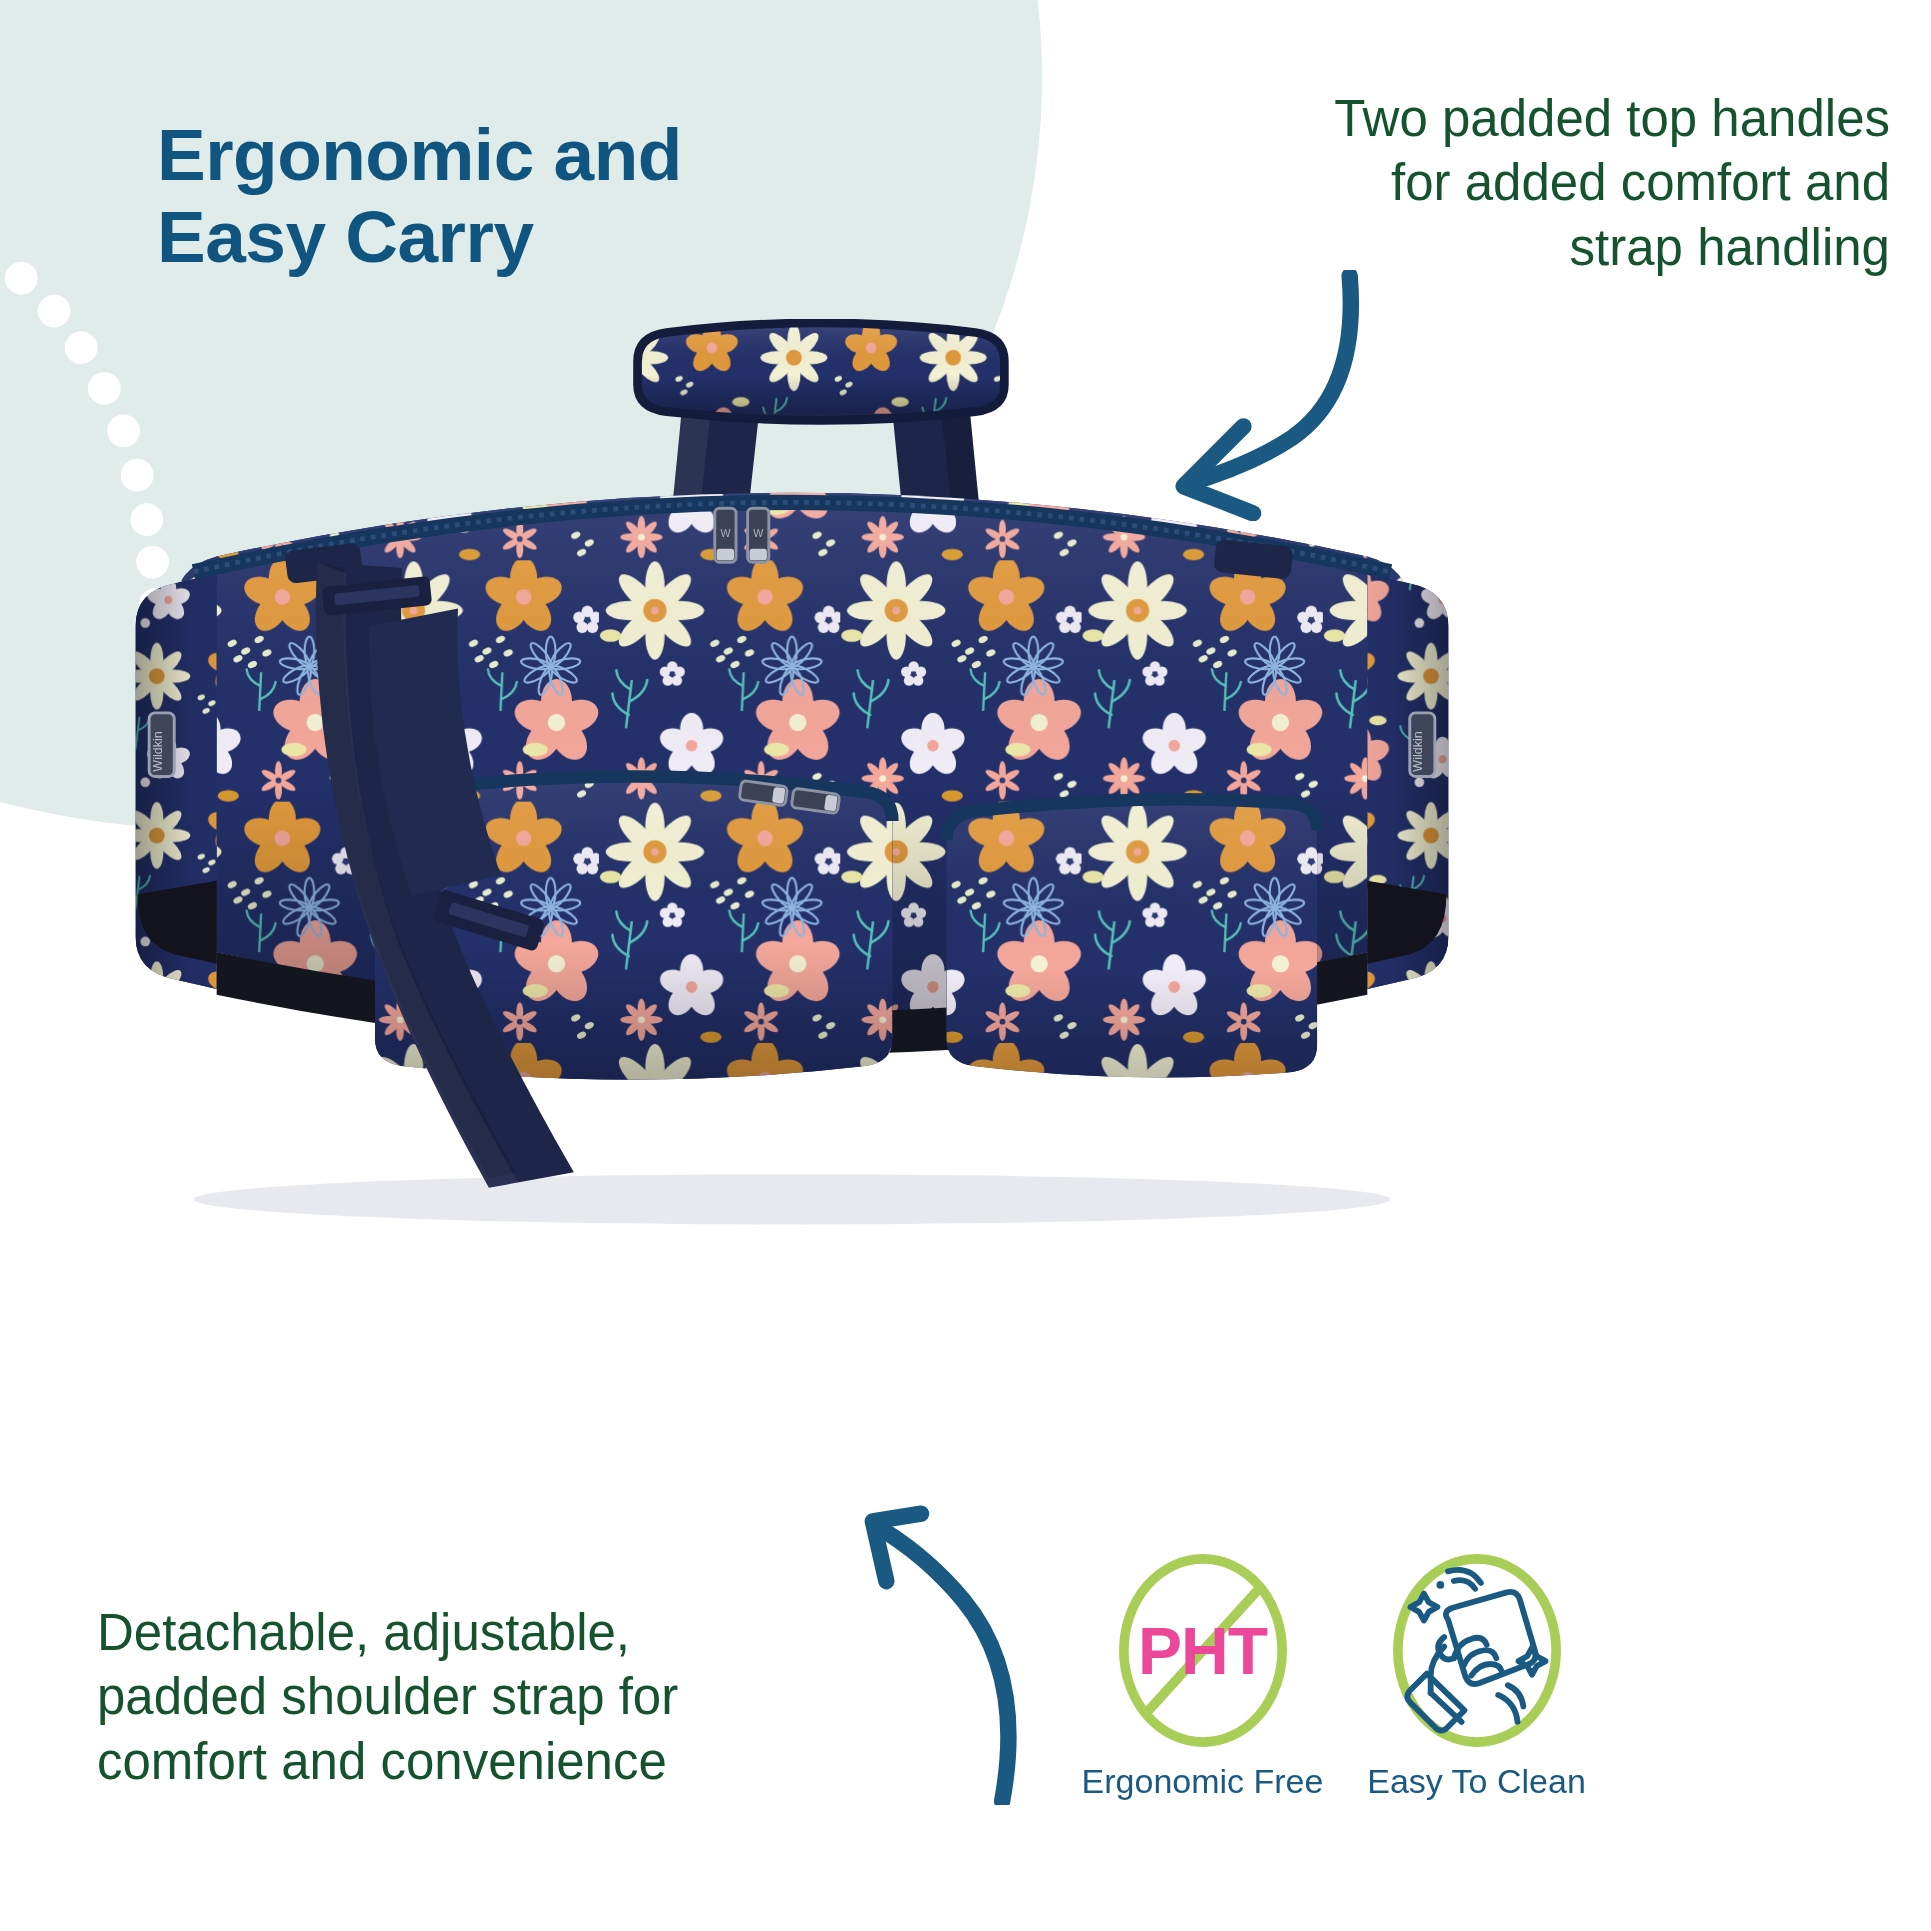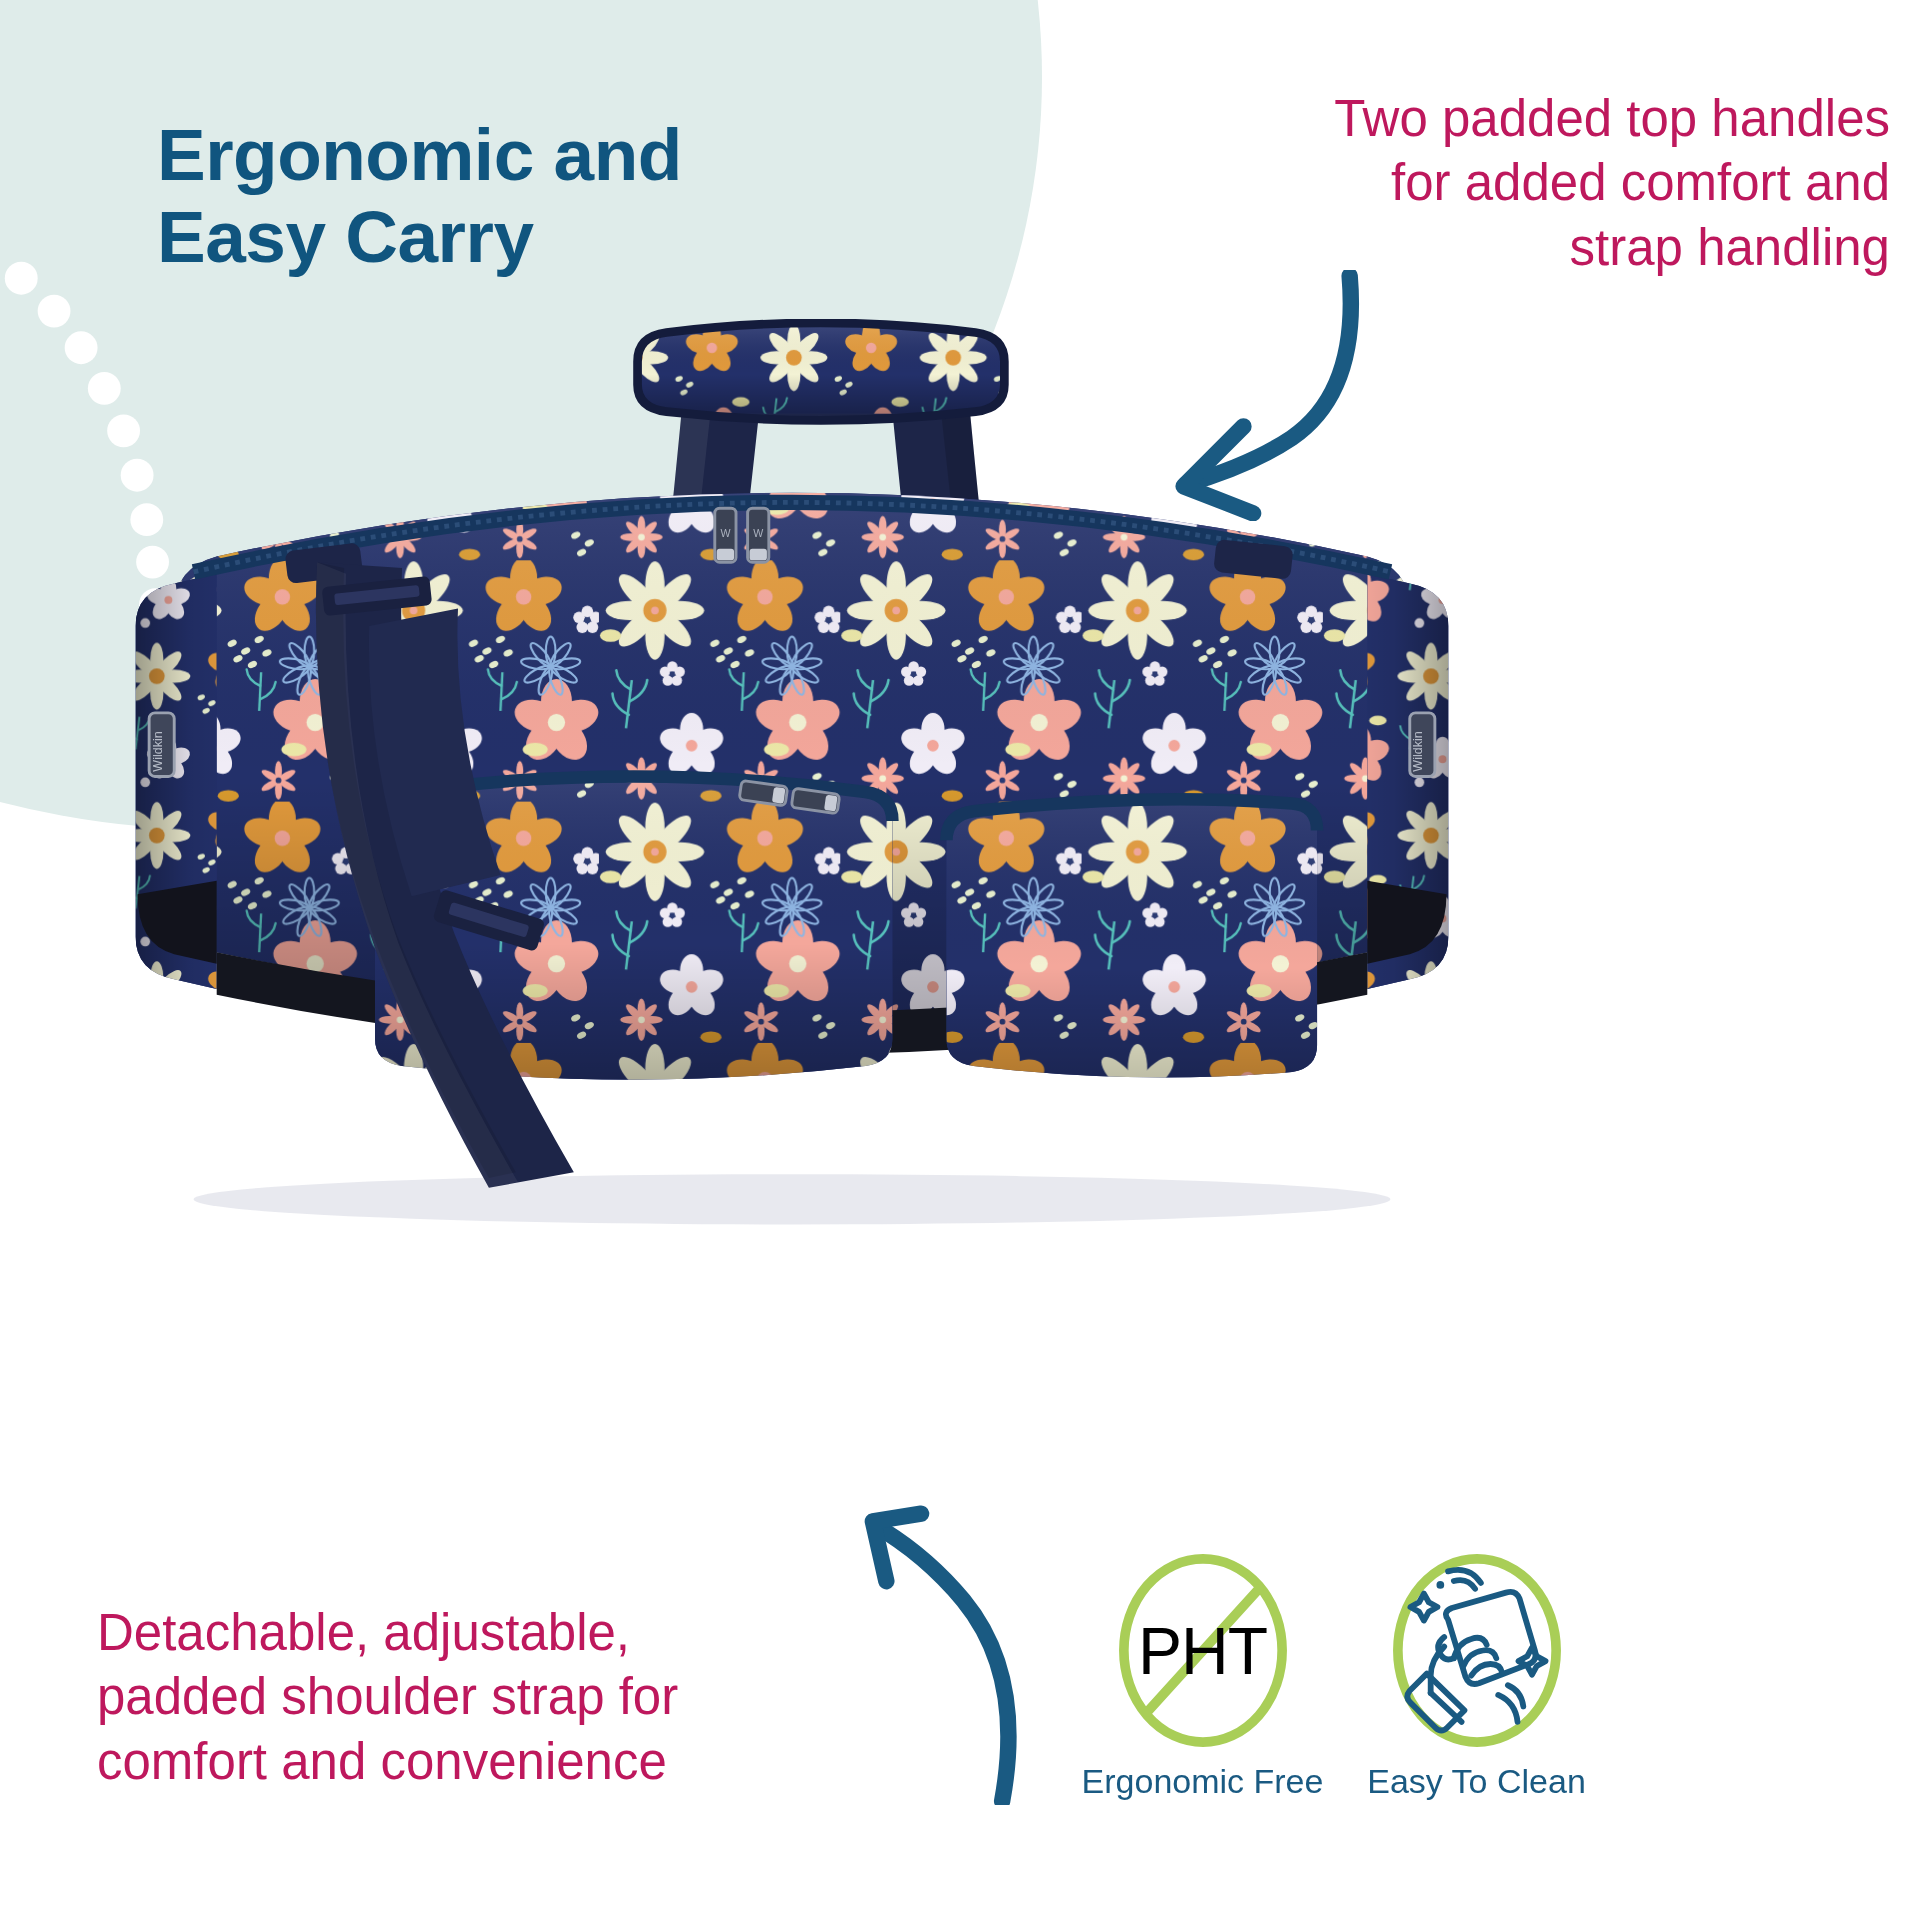--- a/index.html
+++ b/index.html
@@ -30,21 +30,21 @@
     font-size:73px;
     line-height:1.12;
     letter-spacing:-0.5px;
     color:#10557f;
     font-stretch:condensed;
   }
 
   
   .callout {
     position:absolute;
-    color:#be185d;
+    color:#14532d;
     font-size:51px;
     line-height:1.26;
     font-stretch:condensed;
   }
   .callout.top-right { right:41px; top:87px; width:734px; text-align:right; }
   .callout.bottom-left { left:97px; top:1601px; width:676px; text-align:left; }
 
   
   .arrow-top { position:absolute; left:1110px; top:270px; width:348px; height:251px; }
   .arrow-bottom { position:absolute; left:695px; top:1477px; width:348px; height:328px; }
@@ -63,21 +63,21 @@
   .badge-label {
     margin-top:15.4px;
     font-size:34px;
     color:#1a5a82;
     white-space:nowrap;
     font-stretch:condensed;
   }
   .badge-text {
     position:absolute; inset:0;
     display:flex; align-items:center; justify-content:center;
-    font-weight:normal; font-size:66px; color:#000000;
+    font-weight:bold; font-size:66px; color:#ec4899;
     letter-spacing:-1px;
     font-stretch:condensed;
   }
 </style>
 </head>
 <body>
 
 <div id="stage">
 
   <div class="mint-blob"></div>

